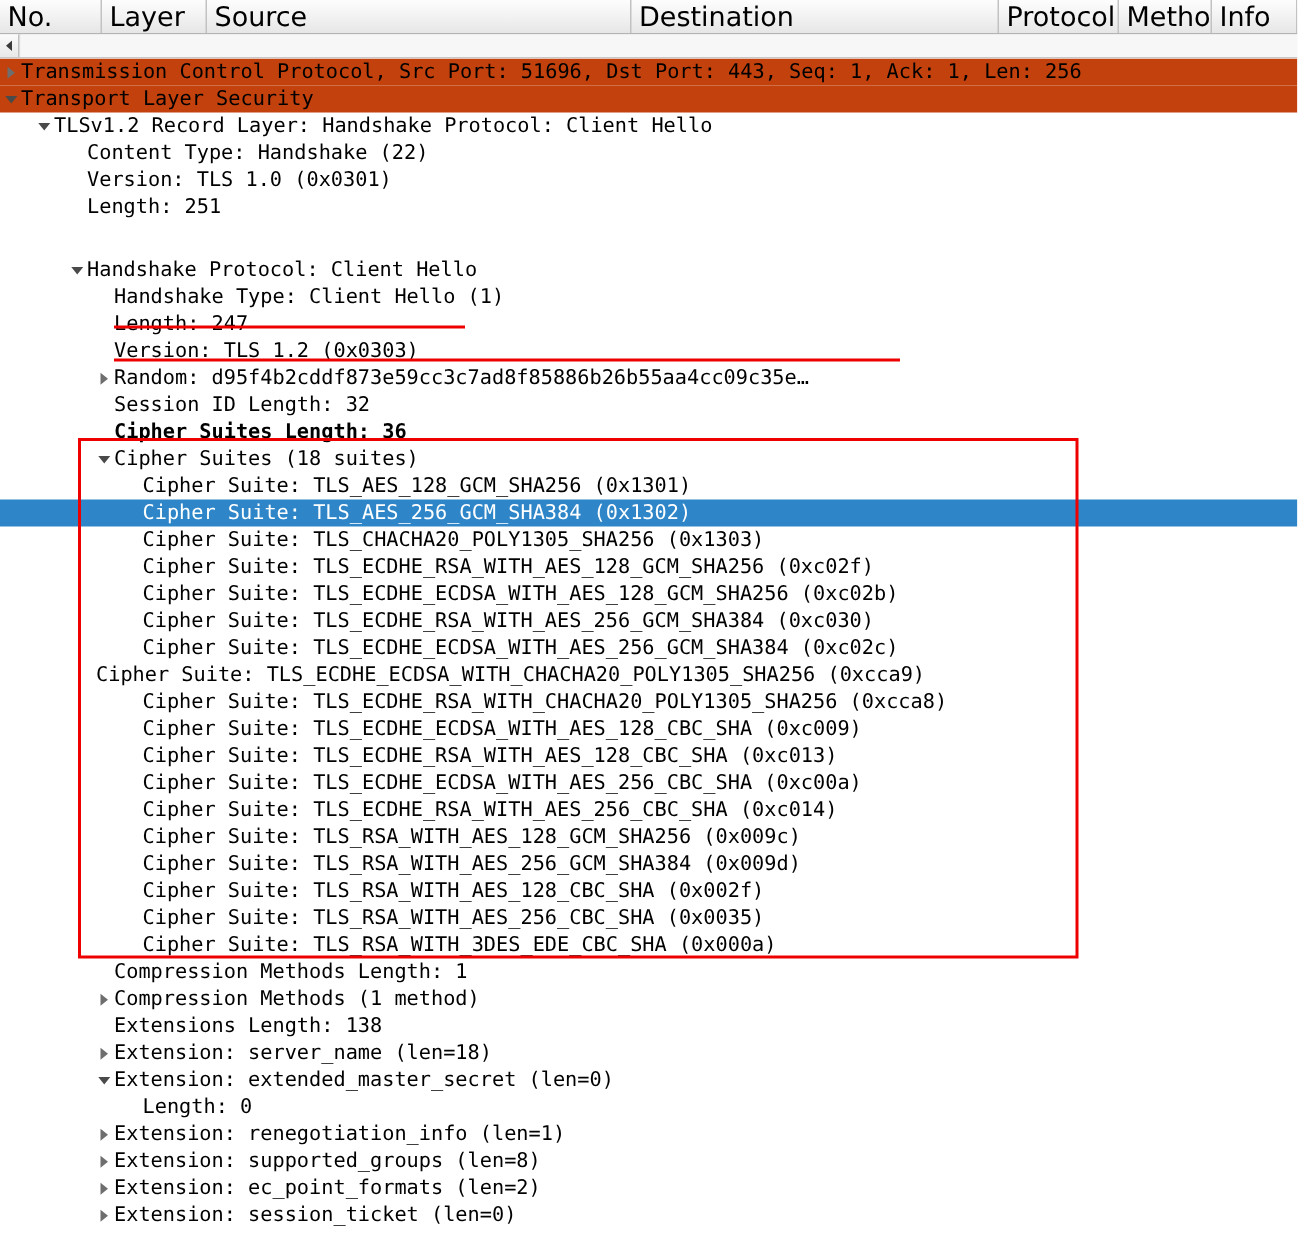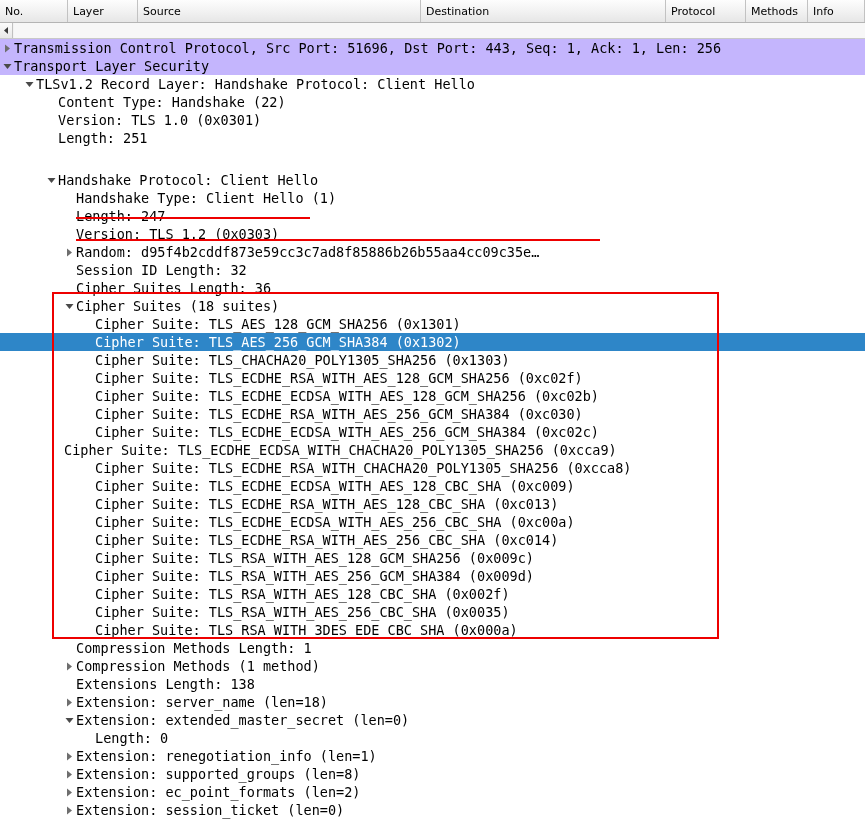--- a/index.html
+++ b/index.html
@@ -23,21 +23,21 @@
     box-sizing: border-box;
     overflow: hidden;
   }
   .col-header {
     display: flex;
     align-items: center;
     box-sizing: border-box;
     border-right: 1px solid #c2c2c2;
     padding-left: 5px;
     font-family: "DejaVu Sans", sans-serif;
-    font-size: 11px;
+    font-size: 18px;
     color: #000000;
     white-space: nowrap;
     overflow: hidden;
     flex: none;
   }
 
   
   .hscroll-strip {
     position: relative;
     height: 16px;
@@ -78,21 +78,21 @@
   .tree-row {
     position: relative;
     height: 18px;
     line-height: 18px;
     white-space: nowrap;
     font-family: "DejaVu Sans Mono", monospace;
     font-size: 13.5px;
     color: #000000;
     box-sizing: border-box;
   }
-  .tree-row.striped { background: #c4b5fd; }
+  .tree-row.striped { background: #c2410c; }
   .tree-row.selected {
     background: #2e86c8;
     color: #ffffff;
   }
   .twisty {
     position: absolute;
     top: 0;
     width: 14px;
     height: 18px;
     display: flex;
@@ -199,21 +199,21 @@
         <svg width="7" height="9" viewBox="0 0 7 9">
           <polygon points="1,0.5 6,4.5 1,8.5" fill="#6e6e6e"></polygon>
         </svg>
       </span>
       <span class="row-label" style="margin-left: 76px;">Random: d95f4b2cddf873e59cc3c7ad8f85886b26b55aa4cc09c35e…</span>
     </div>
     <div class="tree-row">
       <span class="row-label" style="margin-left: 76px;">Session ID Length: 32</span>
     </div>
     <div class="tree-row">
-      <span class="row-label" style="margin-left: 76px;">Cipher Suites Length: 36</span>
+      <span class="row-label" style="margin-left: 76px; font-weight: bold;">Cipher Suites Length: 36</span>
     </div>
     <div class="tree-row">
       <span class="twisty" style="left: 62px;">
         <svg width="9" height="7" viewBox="0 0 9 7">
           <polygon points="0.5,1 8.5,1 4.5,6 " fill="#4a4a4a"></polygon>
         </svg>
       </span>
       <span class="row-label" style="margin-left: 76px;">Cipher Suites (18 suites)</span>
     </div>
     <div class="tree-row">

